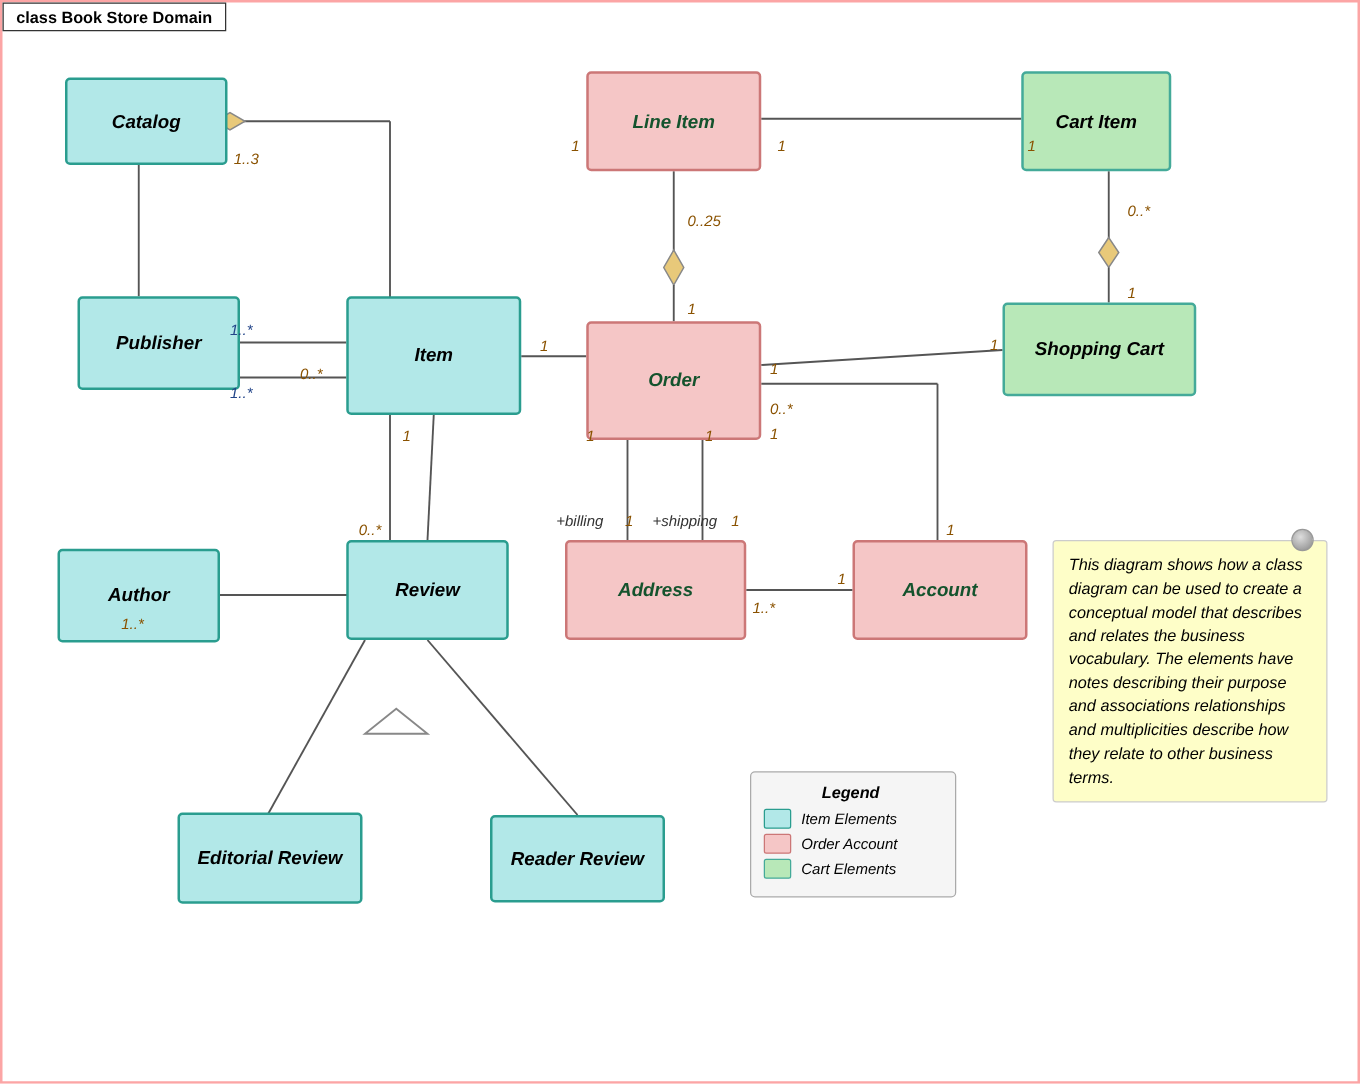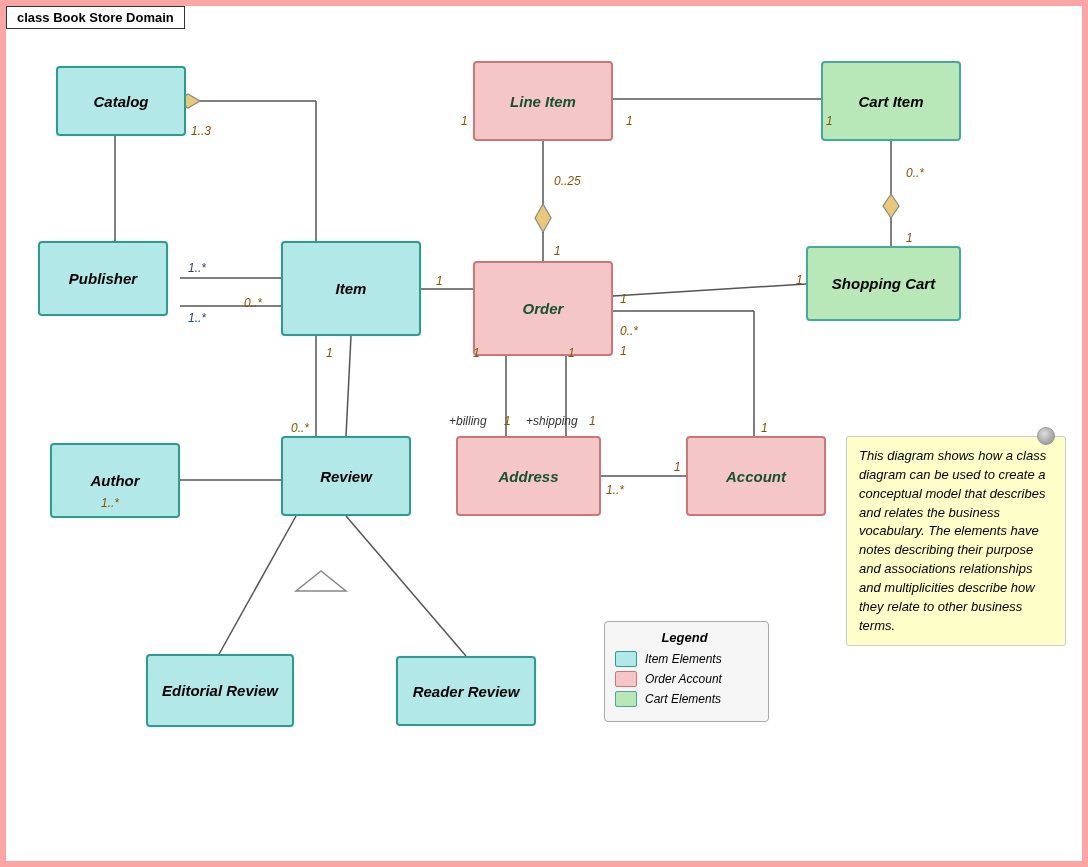--- a/index.html
+++ b/index.html
@@ -9,21 +9,21 @@
       width: 1088px;
       height: 867px;
       overflow: hidden;
       position: relative;
     }
     .diagram-container {
       position: relative;
       width: 1088px;
       height: 867px;
       background: #fff;
-      border: 6px solid #fca5a5;
+      border: 2px solid #fca5a5;
     }
     .title-box {
       position: absolute;
       top: 0; left: 0;
       border: 1.5px solid #333;
       background: #fff;
       padding: 3px 10px;
       font-size: 13px;
       font-weight: bold;
     }
@@ -172,25 +172,25 @@
   </svg>
 
   <div class="uml-box cyan" style="left:50px;top:60px;width:130px;height:70px;">
     <span>Catalog</span>
   </div>
 
   <div class="uml-box pink" style="left:467px;top:55px;width:140px;height:80px;">
     <span>Line Item</span>
   </div>
 
-  <div class="uml-box green" style="left:815px;top:55px;width:140px;height:80px;">
+  <div class="uml-box green" style="left:815px;top:55px;width:120px;height:80px;">
     <span>Cart Item</span>
   </div>
 
-  <div class="uml-box cyan" style="left:32px;top:235px;width:130px;height:75px;">
+  <div class="uml-box cyan" style="left:60px;top:235px;width:130px;height:75px;">
     <span>Publisher</span>
   </div>
 
   <div class="uml-box cyan" style="left:275px;top:235px;width:140px;height:95px;">
     <span>Item</span>
   </div>
 
   <div class="uml-box pink" style="left:467px;top:255px;width:140px;height:95px;">
     <span>Order</span>
   </div>

